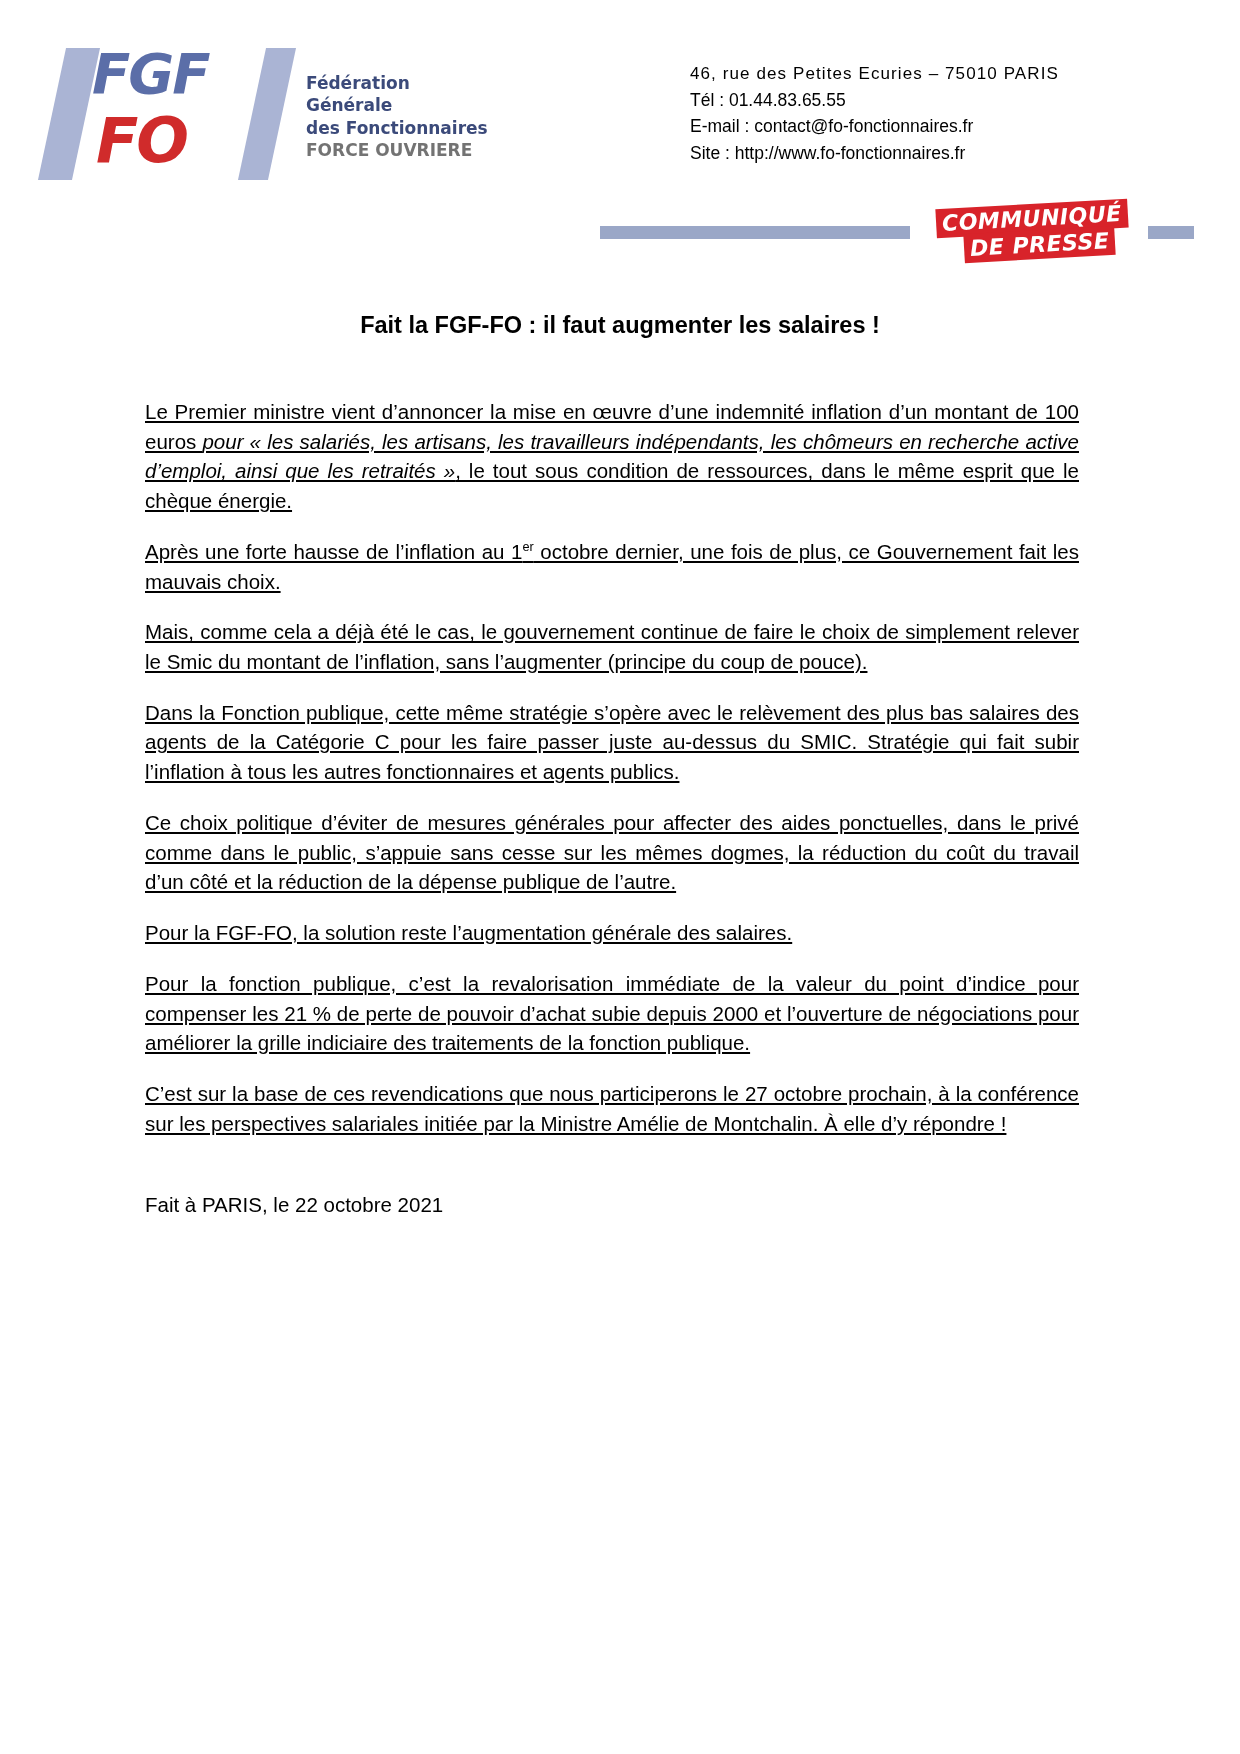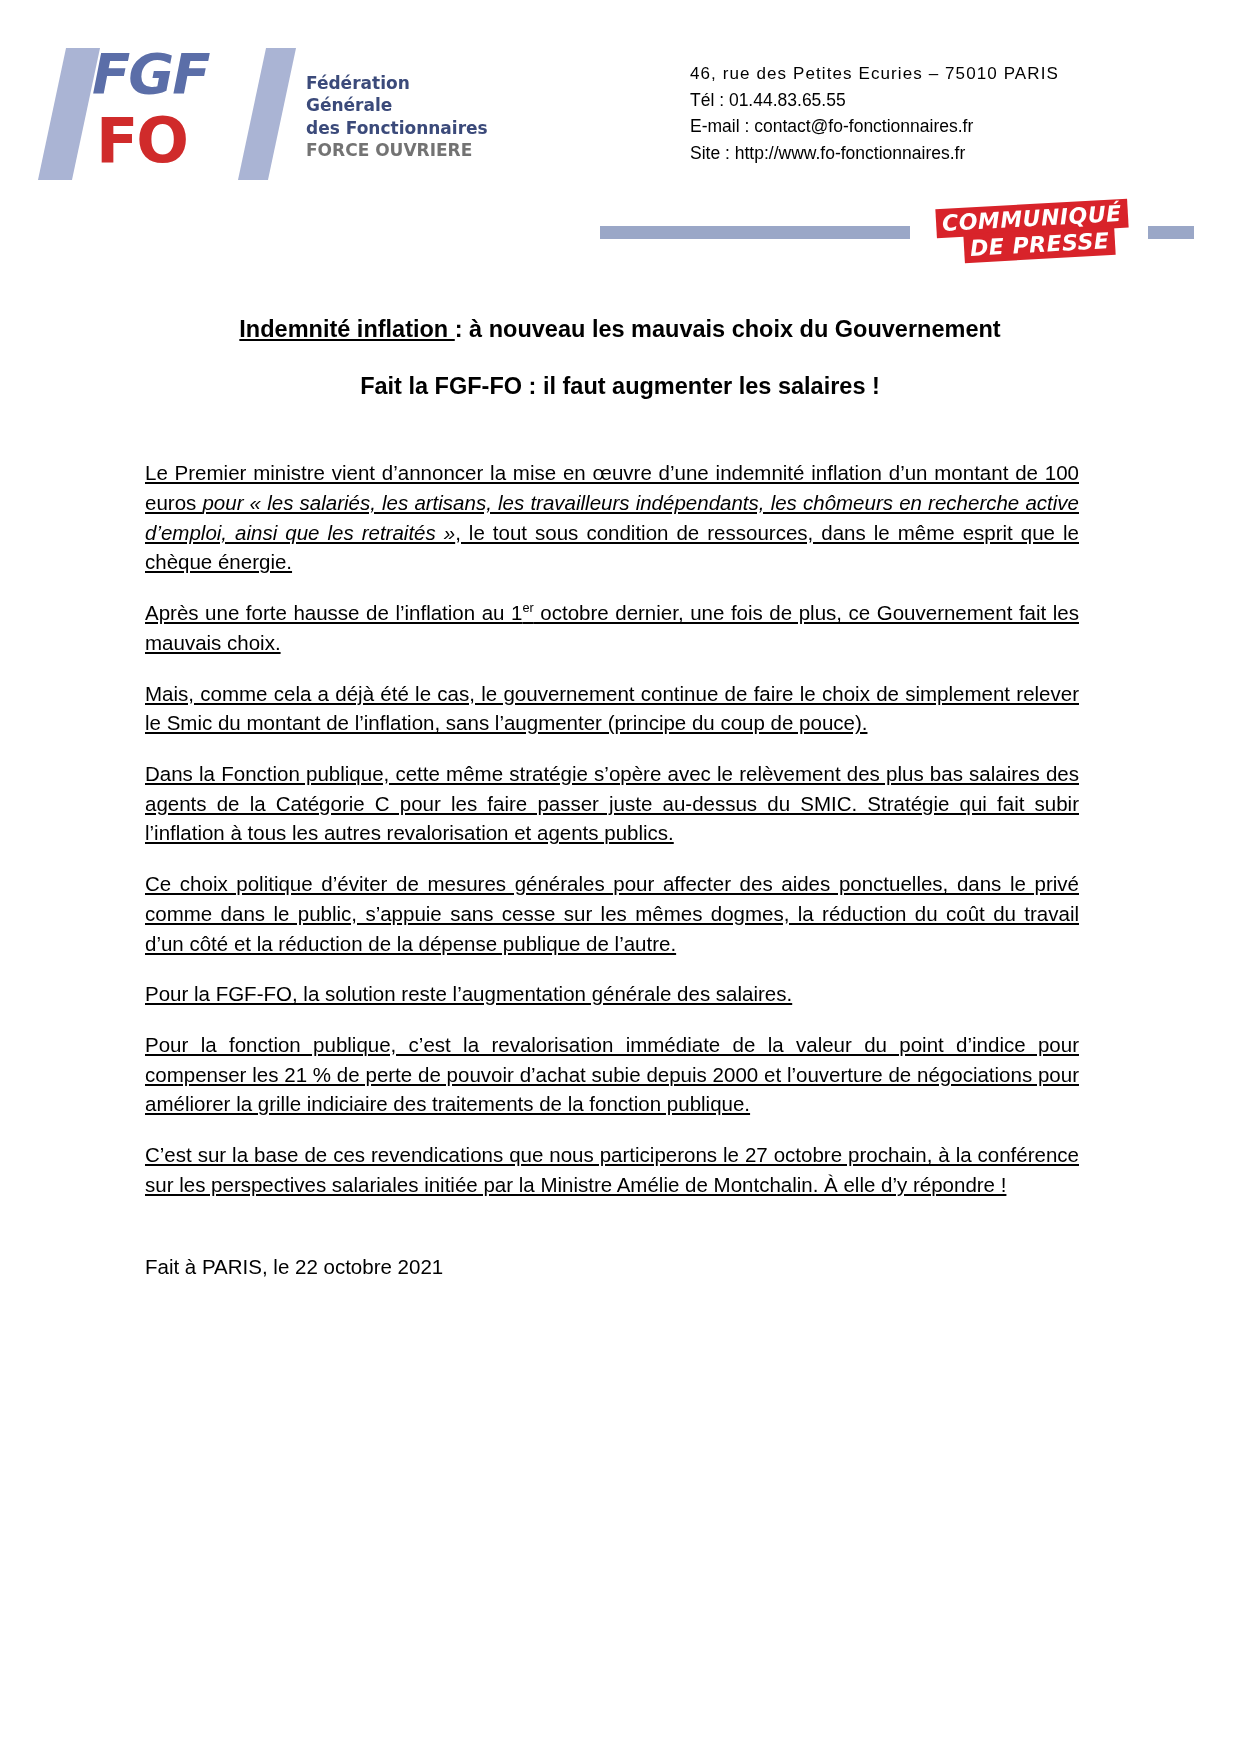--- a/index.html
+++ b/index.html
@@ -64,20 +64,21 @@
     letter-spacing: -2px;
     color: #5b6ea8;
     line-height: 1;
   }
   .logo-fo {
     position: absolute;
     left: 48px;
     top: 72px;
     font-family: "DejaVu Sans", sans-serif;
     font-weight: bold;
+    font-style: italic;
     font-size: 62px;
     letter-spacing: -2px;
     color: #d02b2b;
     line-height: 1;
   }
   .logo-text {
     position: absolute;
     left: 258px;
     top: 34px;
     font-family: "DejaVu Sans", sans-serif;
@@ -230,36 +231,33 @@
 <div class="banner">
   <div class="bar-left"></div>
   <div class="bar-right"></div>
   <div class="stamp">
     <span class="s1">COMMUNIQUÉ</span>
     <span class="s2">DE PRESSE</span>
   </div>
 </div>
 
 <div class="titles">
-  <div class="title-1">
-    <span class="ul">Indemnité inflation </span><span>: à nouveau les mauvais choix du Gouvernement</span>
-  </div>
   <div class="title-2">Fait la FGF-FO : il faut augmenter les salaires !</div>
 </div>
 
 <div class="content">
 
   <p class="italic-quote"><span>Le Premier ministre vient d’annoncer la mise en œuvre d’une indemnité inflation d’un montant de 100 euros </span><i>pour « les salariés, les artisans, les travailleurs indépendants, les chômeurs en recherche active d’emploi, ainsi que les retraités »</i><span>, le tout sous condition de ressources, dans le même esprit que le chèque énergie.</span></p>
 
   <p><span>Après une forte hausse de l’inflation au 1</span><sup>er</sup><span> octobre dernier, une fois de plus, ce Gouvernement fait les mauvais choix.</span></p>
 
 
   <p>Mais, comme cela a déjà été le cas, le gouvernement continue de faire le choix de simplement relever le Smic du montant de l’inflation, sans l’augmenter (principe du coup de pouce).</p>
 
-  <p>Dans la Fonction publique, cette même stratégie s’opère avec le relèvement des plus bas salaires des agents de la Catégorie C pour les faire passer juste au-dessus du SMIC. Stratégie qui fait subir l’inflation à tous les autres revalorisation et agents publics.</p>
+  <p>Dans la Fonction publique, cette même stratégie s’opère avec le relèvement des plus bas salaires des agents de la Catégorie C pour les faire passer juste au-dessus du SMIC. Stratégie qui fait subir l’inflation à tous les autres fonctionnaires et agents publics.</p>
 
   <p>Ce choix politique d’éviter de mesures générales pour affecter des aides ponctuelles, dans le privé comme dans le public, s’appuie sans cesse sur les mêmes dogmes, la réduction du coût du travail d’un côté et la réduction de la dépense publique de l’autre.</p>
 
   <p>Pour la FGF-FO, la solution reste l’augmentation générale des salaires.</p>
 
   <p>Pour la fonction publique, c’est la revalorisation immédiate de la valeur du point d’indice pour compenser les 21 % de perte de pouvoir d’achat subie depuis 2000 et l’ouverture de négociations pour améliorer la grille indiciaire des traitements de la fonction publique.</p>
 
   <p>C’est sur la base de ces revendications que nous participerons le 27 octobre prochain, à la conférence sur les perspectives salariales initiée par la Ministre Amélie de Montchalin. À elle d’y répondre !</p>
 
   <div class="signoff">Fait à PARIS, le 22 octobre 2021</div>

